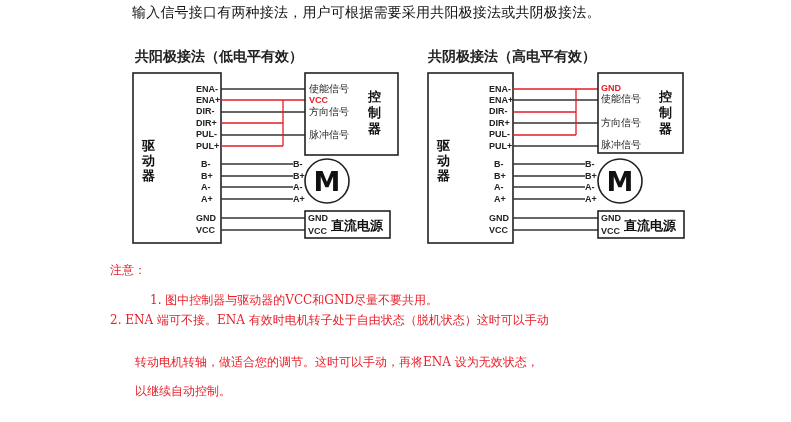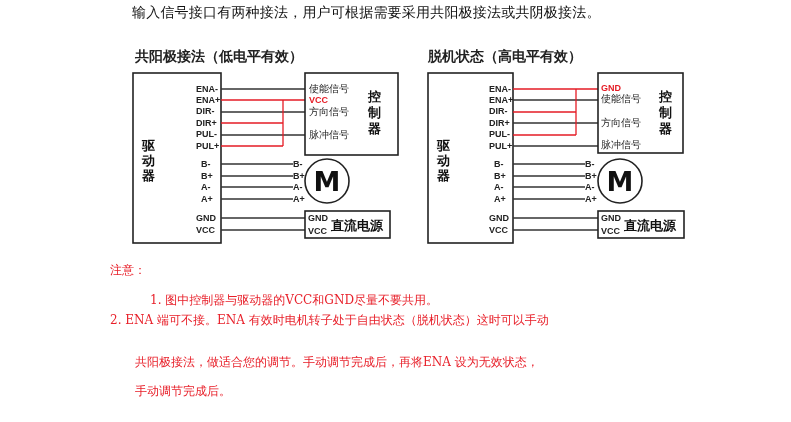--- a/index.html
+++ b/index.html
@@ -13,21 +13,21 @@
   .note-2{top:312px;}
   .note-2b{top:354px;left:135px;}
   .note-2c{top:383px;left:135px;}
 </style>
 </head>
 <body>
 
 <div class="intro">输入信号接口有两种接法，用户可根据需要采用共阳极接法或共阴极接法。</div>
 
 <div class="diagram-title" style="left:135px;top:48px;">共阳极接法（低电平有效）</div>
-<div class="diagram-title" style="left:428px;top:48px;">脱机状态（高电平有效）</div>
+<div class="diagram-title" style="left:428px;top:48px;">共阴极接法（高电平有效）</div>
 
 <svg width="791" height="422" viewBox="0 0 791 422" xmlns="http://www.w3.org/2000/svg">
   <style>
     .pin{font-family:"Liberation Sans","DejaVu Sans",sans-serif;font-size:9px;font-weight:bold;fill:#222;}
     .sig{font-family:"DejaVu Sans","Liberation Sans",sans-serif;font-size:10px;fill:#222;}
     .big{font-family:"DejaVu Sans","Liberation Sans",sans-serif;font-size:13px;font-weight:bold;fill:#111;}
     .red{fill:#e51b24;}
     .bw{stroke:#333;stroke-width:1.3;fill:none;}
     .rw{stroke:#e51b24;stroke-width:1.3;fill:none;}
     .box{stroke:#222;stroke-width:1.6;fill:#fff;}
@@ -140,14 +140,14 @@
     <rect class="box" x="598" y="211" width="86" height="27"></rect>
     <text class="pin" x="601" y="221">GND</text>
     <text class="pin" x="601" y="234">VCC</text>
     <text class="big" x="624" y="230">直流电源</text>
   </g>
 </svg>
 
 <div class="notes note-head">注意：</div>
 <div class="notes note-1">1. 图中控制器与驱动器的VCC和GND尽量不要共用。</div>
 <div class="notes note-2">2. ENA 端可不接。ENA 有效时电机转子处于自由状态（脱机状态）这时可以手动</div>
-<div class="notes note-2b">共阳极接法，做适合您的调节。手动调节完成后，再将ENA 设为无效状态，</div>
-<div class="notes note-2c">手动调节完成后。</div>
+<div class="notes note-2b">转动电机转轴，做适合您的调节。这时可以手动，再将ENA 设为无效状态，</div>
+<div class="notes note-2c">以继续自动控制。</div>
 
 </body></html>

